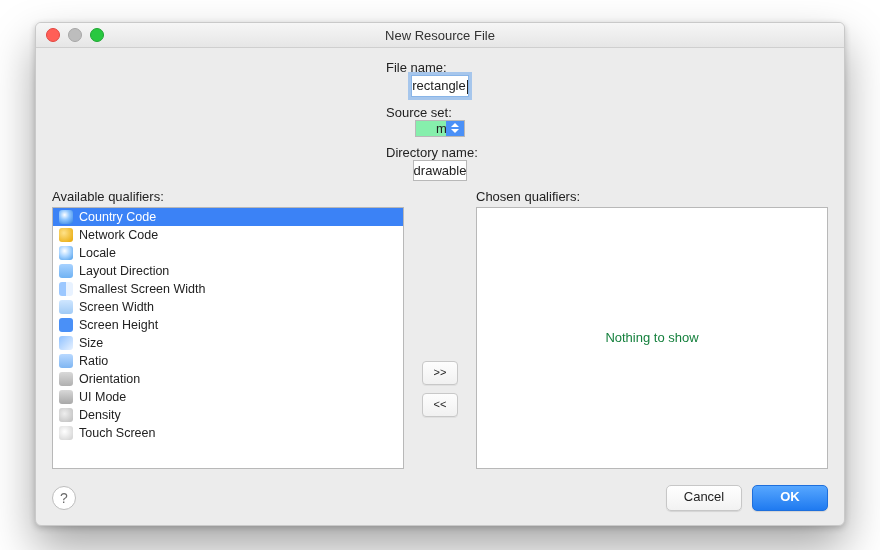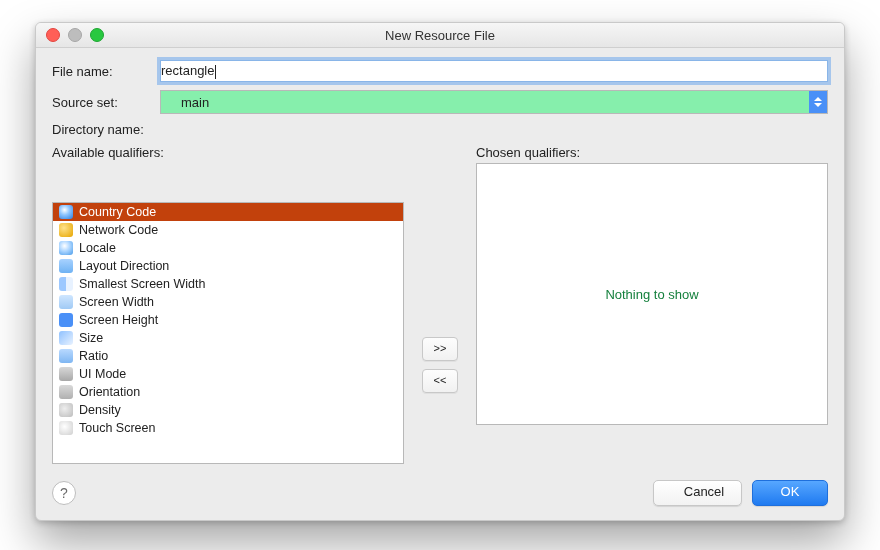--- a/index.html
+++ b/index.html
@@ -26,21 +26,21 @@
     display:flex;align-items:center;
     position:relative;
   }
   .traffic{position:absolute;left:10px;top:5px;display:flex;gap:8px;}
   .tl{width:12px;height:12px;border-radius:50%;}
   .tl.red{background:#ff5f57;border:1px solid #e24640;}
   .tl.yel{background:#bdbdbd;border:1px solid #a6a6a6;}
   .tl.grn{background:#28c840;border:1px solid #1fa533;}
   .title{width:100%;text-align:center;font-size:13px;color:#333;}
   .content{padding:12px 16px 14px 16px;}
-  .form-row{display:flex;align-items:center;margin-bottom:8px;}
+  .form-row{display:flex;align-items:center;margin-bottom:8px;flex-direction:column;}
   .form-row label{width:108px;color:#222;}
   .text-input{
     flex:1;height:22px;box-sizing:border-box;
     padding:2px 0;font-size:13px;
     background:#fff;border:1px solid #b8b8b8;border-radius:0;
   }
   .text-input.focus{
     border:1px solid #89b5e8;
     box-shadow:0 0 0 3px rgba(109,168,237,.55);
   }
@@ -55,38 +55,38 @@
     align-items:center;justify-content:center;gap:0;
   }
   .select .arrows::before,.select .arrows::after{
     content:"";width:0;height:0;border-left:4px solid transparent;
     border-right:4px solid transparent;
   }
   .select .arrows::before{border-bottom:4px solid #fff;margin-bottom:2px;}
   .select .arrows::after{border-top:4px solid #fff;}
   .columns{display:flex;margin-top:6px;gap:0;}
   .col{display:flex;flex-direction:column;}
-  .col.left{flex:1;gap:39px;}
+  .col.left{flex:1;}
   .col.mid{width:72px;align-items:center;justify-content:center;padding-top:120px;}
   .col.right{flex:1;}
   .col-head{font-size:13px;color:#222;margin-bottom:3px;}
   .listbox{
     background:#fff;border:1px solid #b8b8b8;height:260px;
     overflow:hidden;
   }
   .listbox.right-box{
     display:flex;align-items:center;justify-content:center;
     color:#15803d;font-size:13px;
   }
   .item{
     display:flex;align-items:center;gap:6px;
     height:18px;padding:0 6px;font-size:12.5px;line-height:18px;
     cursor:default;
   }
-  .item.sel{background:#c2410c;color:#fff;}
+  .item.sel{background:#3b82f6;color:#fff;}
   .item .ic{width:14px;height:14px;border-radius:3px;flex-shrink:0;}
   .ic-globe{background:radial-gradient(circle at 40% 35%,#fff,#8fc6ff 40%,#2b7de0);}
   .ic-net{background:radial-gradient(circle at 35% 35%,#ffe28a,#e6a500);}
   .ic-locale{background:radial-gradient(circle at 40% 35%,#fff,#a9d4ff 45%,#4a9be8);}
   .ic-layout{background:linear-gradient(#a8d2ff,#6fb2f3);}
   .ic-sw{background:linear-gradient(90deg,#9cc8ff 50%,#e8f2ff 50%);}
   .ic-w{background:linear-gradient(#cfe6ff,#a0caf5);}
   .ic-h{background:#4a90f7;}
   .ic-size{background:linear-gradient(135deg,#8fc1ff,#e8f2ff);}
   .ic-ratio{background:linear-gradient(#b9d9ff,#7fb6f2);}
@@ -111,24 +111,24 @@
     display:flex;align-items:center;justify-content:center;
     color:#6b6b6b;font-size:14px;cursor:default;
   }
   .spacer{flex:1;}
   .btn{
     min-width:74px;height:24px;margin-left:10px;
     border-radius:5px;font-size:13px;text-align:center;
     line-height:22px;cursor:default;
     box-shadow:0 1px 1px rgba(0,0,0,.1);
   }
-  .btn.cancel{background:linear-gradient(#ffffff,#f2f2f2);border:1px solid #c7c7c7;padding-left:13px;}
+  .btn.cancel{background:linear-gradient(#ffffff,#f2f2f2);border:1px solid #c7c7c7;}
   .btn.ok{
     background:linear-gradient(#57a7ff,#1f7af0);border:1px solid #1e6fdc;
-    color:#fff;font-weight:400;
+    color:#fff;font-weight:700;
   }
   .caret{display:inline-block;width:1px;height:14px;background:#222;vertical-align:middle;margin-left:1px;animation:bl 1s step-end infinite;}
   @keyframes bl{50%{opacity:0;}}
 </style>
 </head>
 <body>
 
 <div class="window">
   <div class="titlebar">
     <div class="traffic">
@@ -151,20 +151,23 @@
     <div class="form-row">
       <label>Source set:</label>
       <div class="select">
         <span>main</span>
         <span class="arrows"></span>
       </div>
     </div>
 
     <div class="form-row">
       <label>Directory name:</label>
+      <div class="text-input">
+        <span>drawable</span>
+      </div>
     </div>
 
     <div class="columns">
       <div class="col left">
         <div class="col-head">Available qualifiers:</div>
         <div class="listbox" id="qualifier-list">
             <div class="item sel">
               <span class="ic ic-globe"></span>
               <span>Country Code</span>
             </div>
@@ -194,26 +197,26 @@
             </div>
             <div class="item">
               <span class="ic ic-size"></span>
               <span>Size</span>
             </div>
             <div class="item">
               <span class="ic ic-ratio"></span>
               <span>Ratio</span>
             </div>
             <div class="item">
+              <span class="ic ic-orient"></span>
+              <span>Orientation</span>
+            </div>
+            <div class="item">
               <span class="ic ic-ui"></span>
               <span>UI Mode</span>
-            </div>
-            <div class="item">
-              <span class="ic ic-orient"></span>
-              <span>Orientation</span>
             </div>
             <div class="item">
               <span class="ic ic-dens"></span>
               <span>Density</span>
             </div>
             <div class="item">
               <span class="ic ic-touch"></span>
               <span>Touch Screen</span>
             </div>
           </div>

